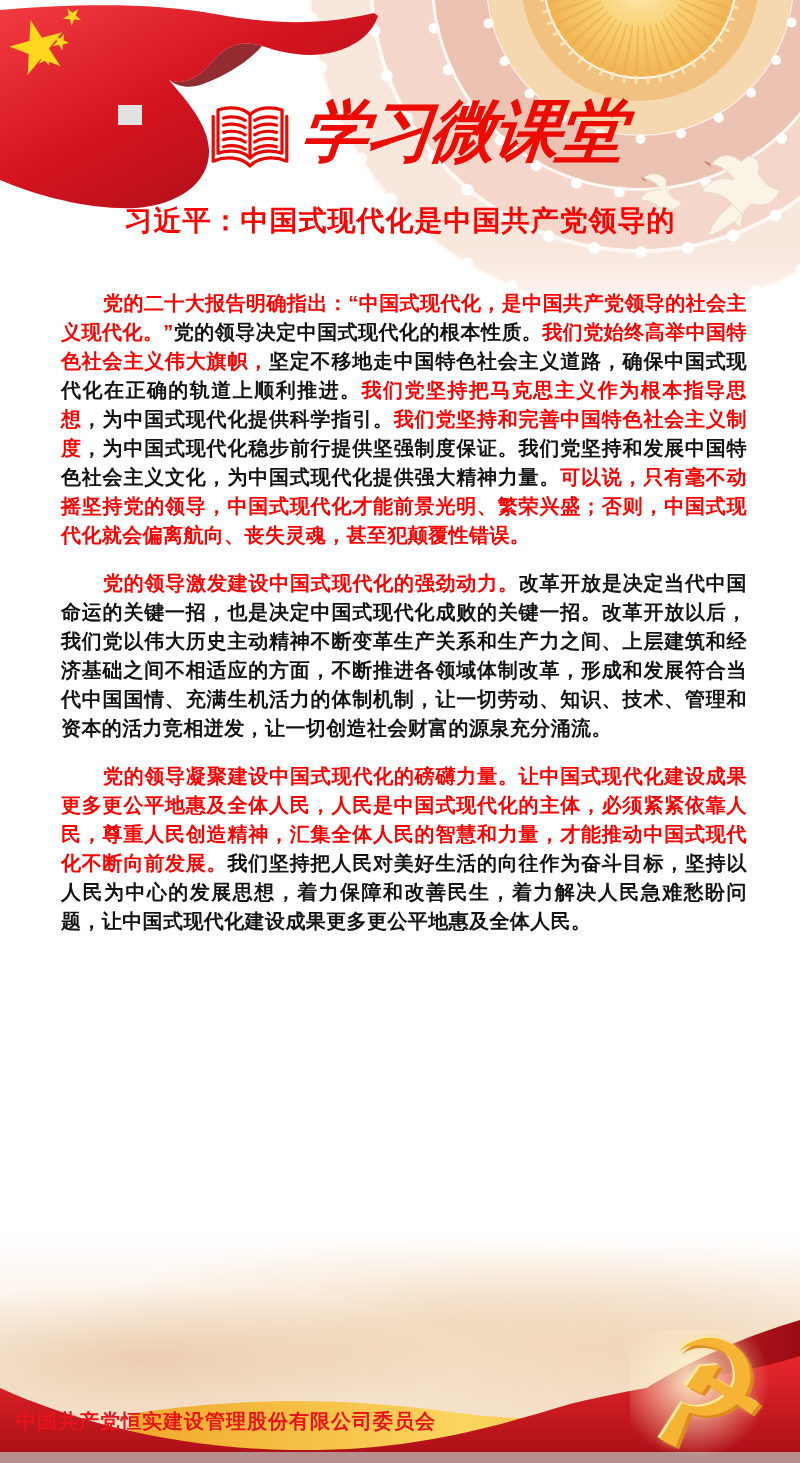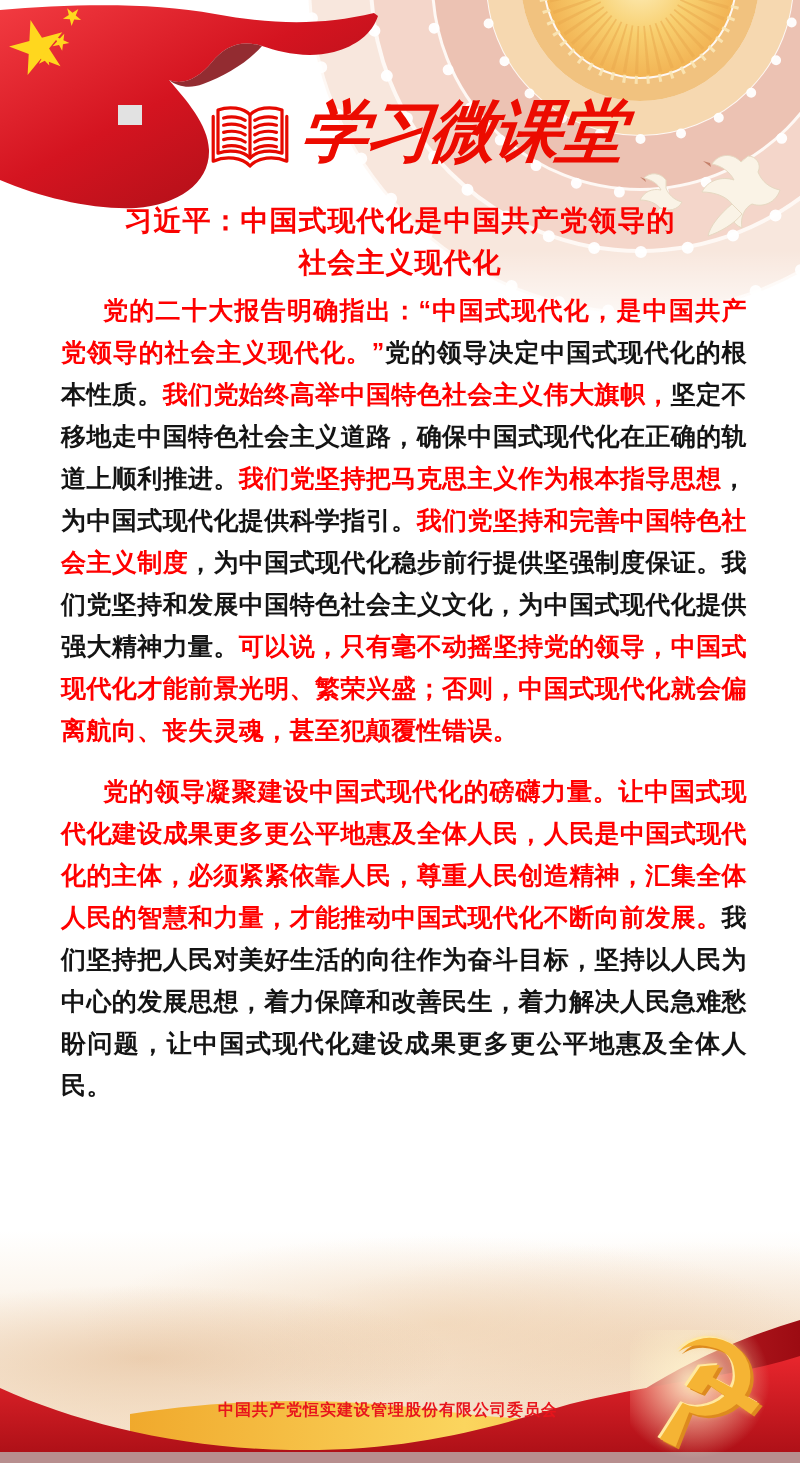--- a/index.html
+++ b/index.html
@@ -24,39 +24,39 @@
   }
   
   .title{
     position:absolute;top:200px;left:0;width:100%;margin:0;
     text-align:center;font-size:28px;line-height:42px;font-weight:bold;
     color:var(--title-red,#fa0200);letter-spacing:1px;z-index:3;
   }
   
   .article{position:absolute;top:289px;left:61px;width:686px;z-index:3;}
   .body-para{
-    margin:0 0 19px 0;font-size:25px;line-height:42px;font-weight:bold;
+    margin:0 0 19px 0;font-size:20px;line-height:29px;font-weight:bold;
     color:var(--body-black,#141414);text-align:justify;text-justify:inter-ideograph;
     text-indent:42px;letter-spacing:.4px;
   }
   .seg-red{color:var(--body-red,#ff0000);}
   .seg-black{color:var(--body-black,#141414);}
   
   .wall{
     position:absolute;left:0;top:1230px;width:800px;height:233px;z-index:1;
     background:
       radial-gradient(55% 45% at 18% 55%, rgba(223,178,134,.50), rgba(223,178,134,0) 70%),
       radial-gradient(60% 50% at 55% 40%, rgba(236,200,160,.45), rgba(236,200,160,0) 75%),
       radial-gradient(70% 60% at 85% 50%, rgba(230,188,146,.42), rgba(230,188,146,0) 75%),
       linear-gradient(180deg, rgba(255,255,255,0) 0%, rgba(246,226,201,.55) 45%, rgba(240,211,176,.78) 100%);
   }
   .ribbons{position:absolute;left:0;top:1278px;width:800px;height:185px;z-index:2;}
   .committee{
-    position:absolute;top:1392px;left:0;width:760px;margin:8px;
-    text-align:center;font-size:16px;font-weight:bold;
+    position:absolute;top:1392px;left:0;width:760px;margin:16px;
+    text-align:left;font-size:20px;font-weight:bold;
     color:var(--footer-red,#e8141c);letter-spacing:1px;z-index:4;
   }
   .emblem-glow{
     position:absolute;left:630px;top:1330px;width:140px;height:130px;z-index:4;
     background:radial-gradient(circle at 45% 40%, rgba(255,243,205,.95), rgba(255,225,170,0) 70%);
   }
   .emblem{
     position:absolute;left:642px;top:1322px;z-index:5;line-height:1;
     font-family:"DejaVu Sans",sans-serif;font-size:142px;
     color:var(--emblem-gold,#f5b434);transform:rotate(-8deg);
@@ -146,25 +146,25 @@
       <path d="M24,58 C18,64 14,70 13,76 C20,73 28,67 33,61 Z"></path>
       <path d="M105,12 C96,2 82,4 76,14 C86,16 94,22 98,30 C86,26 72,30 66,42 C78,42 90,46 96,54 C92,64 96,74 106,78 C104,68 108,58 116,54 C128,58 140,52 144,40 C134,38 126,32 122,22 C126,14 120,6 112,6 Z"></path>
       <path d="M96,54 C84,64 74,76 72,86 C84,82 98,74 106,64 Z"></path>
       <path d="M74,13 L67,11 L75,17 Z" fill="#c4806a" stroke="none"></path>
       <path d="M9,29 L4,27 L10,32 Z" fill="#c4806a" stroke="none"></path>
     </g>
   </svg>
 
   <h1 class="title">
     <span>习近平：中国式现代化是中国共产党领导的</span><br>
-    <span>社会主义现代化</span>
   </h1>
 
   <main class="article">
       <p class="body-para"><span class="seg-red">党的二十大报告明确指出：“中国式现代化，是中国共产党领导的社会主义现代化。”</span><span class="seg-black">党的领导决定中国式现代化的根本性质。</span><span class="seg-red">我们党始终高举中国特色社会主义伟大旗帜，</span><span class="seg-black">坚定不移地走中国特色社会主义道路，确保中国式现代化在正确的轨道上顺利推进。</span><span class="seg-red">我们党坚持把马克思主义作为根本指导思想</span><span class="seg-black">，为中国式现代化提供科学指引。</span><span class="seg-red">我们党坚持和完善中国特色社会主义制度</span><span class="seg-black">，为中国式现代化稳步前行提供坚强制度保证。我们党坚持和发展中国特色社会主义文化，为中国式现代化提供强大精神力量。</span><span class="seg-red">可以说，只有毫不动摇坚持党的领导，中国式现代化才能前景光明、繁荣兴盛；否则，中国式现代化就会偏离航向、丧失灵魂，甚至犯颠覆性错误。</span></p>
+      <p class="body-para"><span class="seg-red">党的领导激发建设中国式现代化的强劲动力。</span><span class="seg-black">改革开放是决定当代中国命运的关键一招，也是决定中国式现代化成败的关键一招。改革开放以后，我们党以伟大历史主动精神不断变革生产关系和生产力之间、上层建筑和经济基础之间不相适应的方面，不断推进各领域体制改革，形成和发展符合当代中国国情、充满生机活力的体制机制，让一切劳动、知识、技术、管理和资本的活力竞相迸发，让一切创造社会财富的源泉充分涌流。</span></p>
       <p class="body-para"><span class="seg-red">党的领导凝聚建设中国式现代化的磅礴力量。让中国式现代化建设成果更多更公平地惠及全体人民，人民是中国式现代化的主体，必须紧紧依靠人民，尊重人民创造精神，汇集全体人民的智慧和力量，才能推动中国式现代化不断向前发展。</span><span class="seg-black">我们坚持把人民对美好生活的向往作为奋斗目标，坚持以人民为中心的发展思想，着力保障和改善民生，着力解决人民急难愁盼问题，让中国式现代化建设成果更多更公平地惠及全体人民。</span></p>
     </main>
 
   <div class="wall"></div>
 
   <svg class="ribbons" viewBox="0 0 800 185" aria-hidden="true">
     <defs>
       <linearGradient id="gGold" x1="0" y1="0" x2="1" y2="0">
         <stop offset="0" stop-color="#f0a92c"></stop>
           <stop offset="0.5" stop-color="#fbd55e"></stop>

